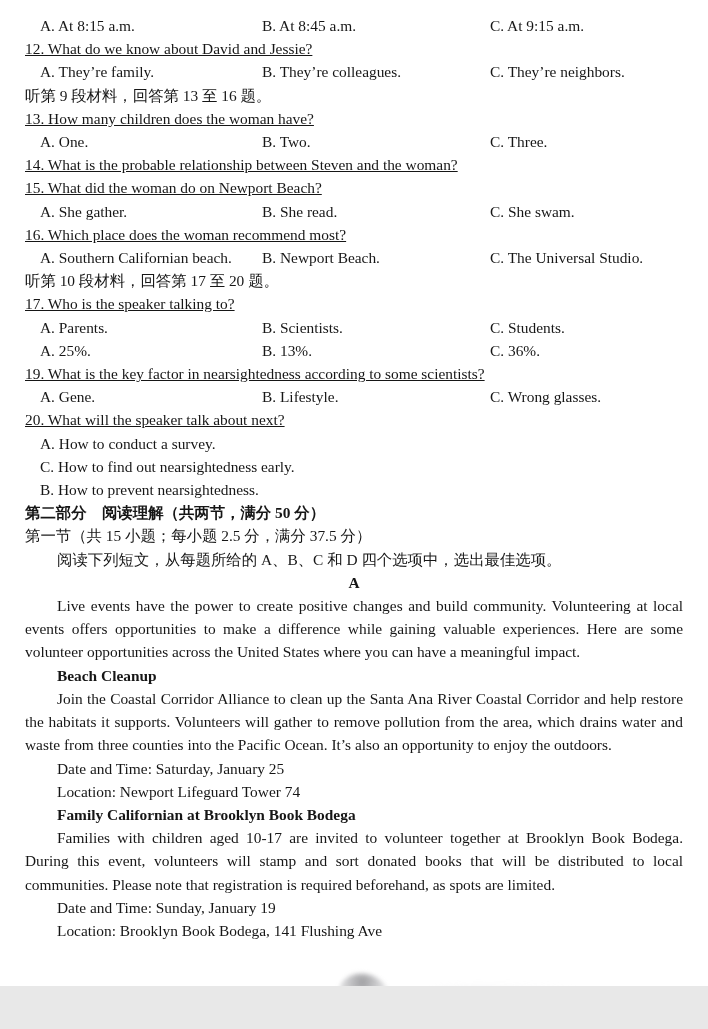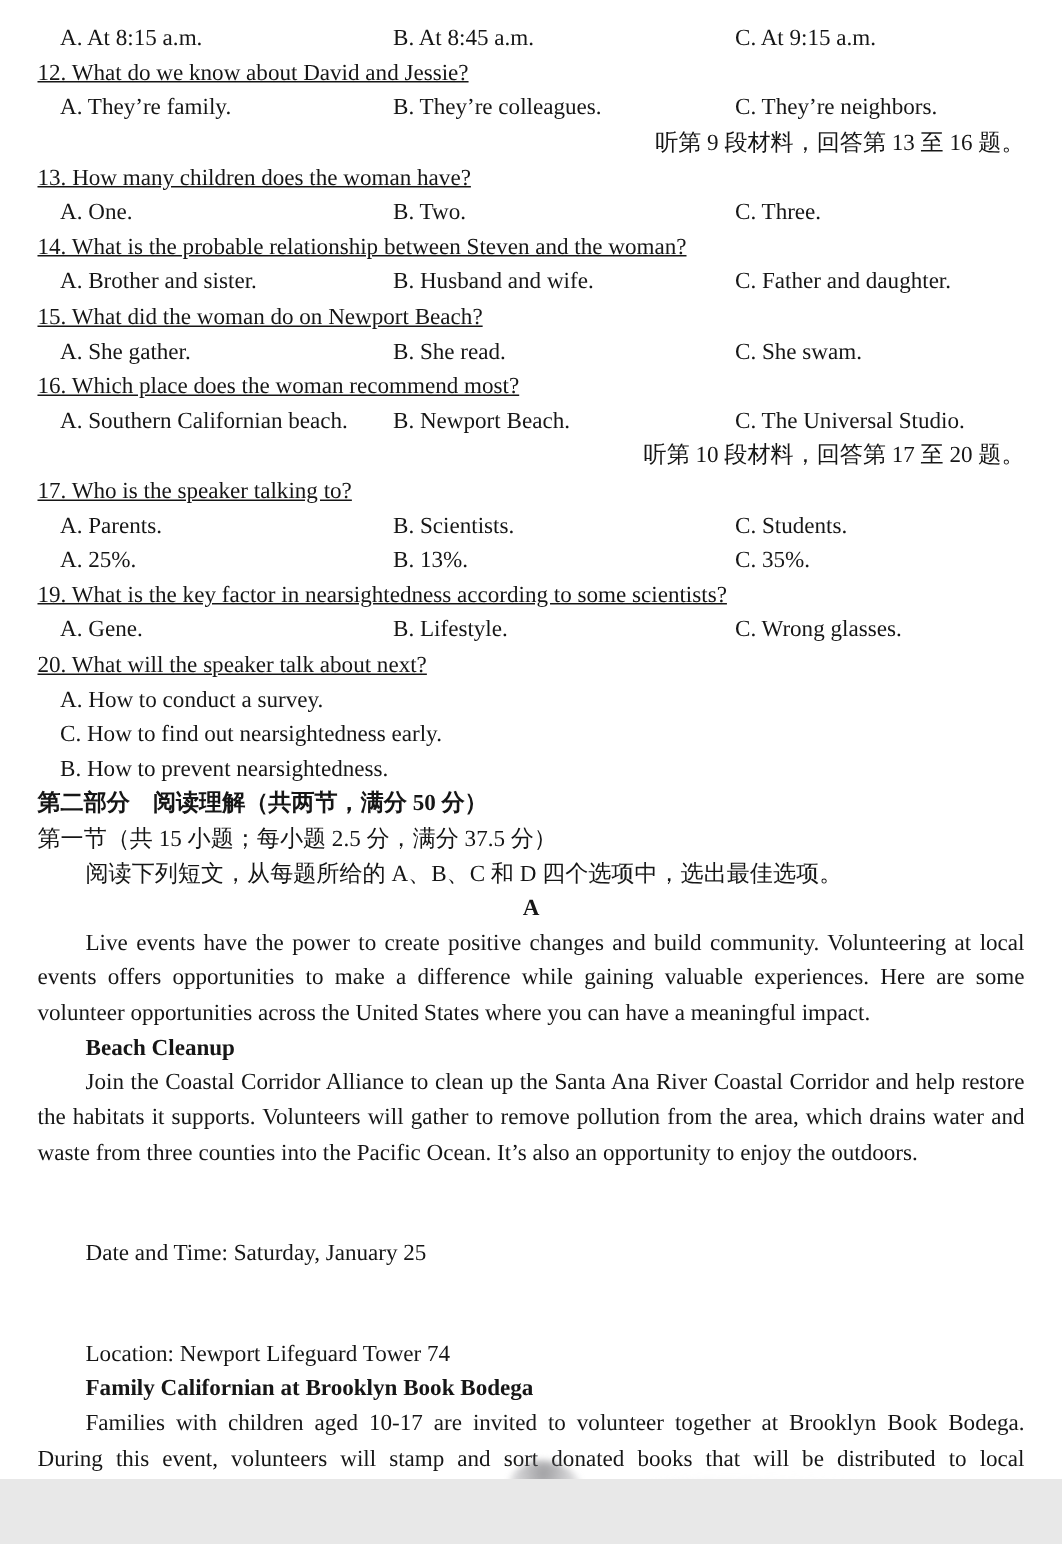--- a/index.html
+++ b/index.html
@@ -14,28 +14,28 @@
     color:#161616;
     overflow:hidden;
   }
   .content{position:absolute;top:14px;left:25px;width:658px;}
   .qline{white-space:nowrap;text-decoration:underline;}
   .opts{display:flex;padding-left:15px;white-space:nowrap;}
   .oa{width:222px;flex:0 0 auto;}
   .ob{width:228px;flex:0 0 auto;}
   .oc{flex:1;}
   .stackopt{padding-left:15px;white-space:nowrap;}
-  .cnnote{white-space:nowrap;text-align:right;}
+  .cnnote{white-space:nowrap;}
   .part-heading{font-weight:bold;white-space:nowrap;}
   .sec-heading{white-space:nowrap;}
   .instr{text-indent:32px;white-space:nowrap;}
   .passage-label{text-align:center;font-weight:bold;}
   .para{text-align:justify;text-indent:32px;}
   .subtitle{font-weight:bold;padding-left:32px;white-space:nowrap;}
-  .meta{padding-left:32px;white-space:nowrap;margin-top:44px;}
+  .meta{padding-left:32px;white-space:nowrap;}
   .footer{
     position:absolute;left:277px;top:996px;
     font-size:13px;color:#3a3a3a;line-height:16px;
   }
   .smudge-a{
     position:absolute;left:338px;top:974px;width:52px;height:44px;
     background:radial-gradient(ellipse at 38% 22%,rgba(95,95,100,0.6),rgba(150,150,155,0.32) 45%,rgba(255,255,255,0) 72%);
     filter:blur(2px);transform:rotate(20deg);border-radius:50%;
   }
   .smudge-b{
@@ -71,25 +71,20 @@
     <div class="cnnote">听第 9 段材料，回答第 13 至 16 题。</div>
 
     <div class="qline">13. How many children does the woman have?</div>
     <div class="opts">
       <span class="oa">A. One.</span>
       <span class="ob">B. Two.</span>
       <span class="oc">C. Three.</span>
     </div>
 
     <div class="qline">14. What is the probable relationship between Steven and the woman?</div>
-    <div class="opts">
-      <span class="oa">A. Brother and sister.</span>
-      <span class="ob">B. Husband and wife.</span>
-      <span class="oc">C. Father and daughter.</span>
-    </div>
 
     <div class="qline">15. What did the woman do on Newport Beach?</div>
     <div class="opts">
       <span class="oa">A. She gather.</span>
       <span class="ob">B. She read.</span>
       <span class="oc">C. She swam.</span>
     </div>
 
     <div class="qline">16. Which place does the woman recommend most?</div>
     <div class="opts">
@@ -103,21 +98,21 @@
     <div class="qline">17. Who is the speaker talking to?</div>
     <div class="opts">
       <span class="oa">A. Parents.</span>
       <span class="ob">B. Scientists.</span>
       <span class="oc">C. Students.</span>
     </div>
 
     <div class="opts">
       <span class="oa">A. 25%.</span>
       <span class="ob">B. 13%.</span>
-      <span class="oc">C. 35%.</span>
+      <span class="oc">C. 36%.</span>
     </div>
 
     <div class="qline">19. What is the key factor in nearsightedness according to some scientists?</div>
     <div class="opts">
       <span class="oa">A. Gene.</span>
       <span class="ob">B. Lifestyle.</span>
       <span class="oc">C. Wrong glasses.</span>
     </div>
 
     <div class="qline">20. What will the speaker talk about next?</div>

